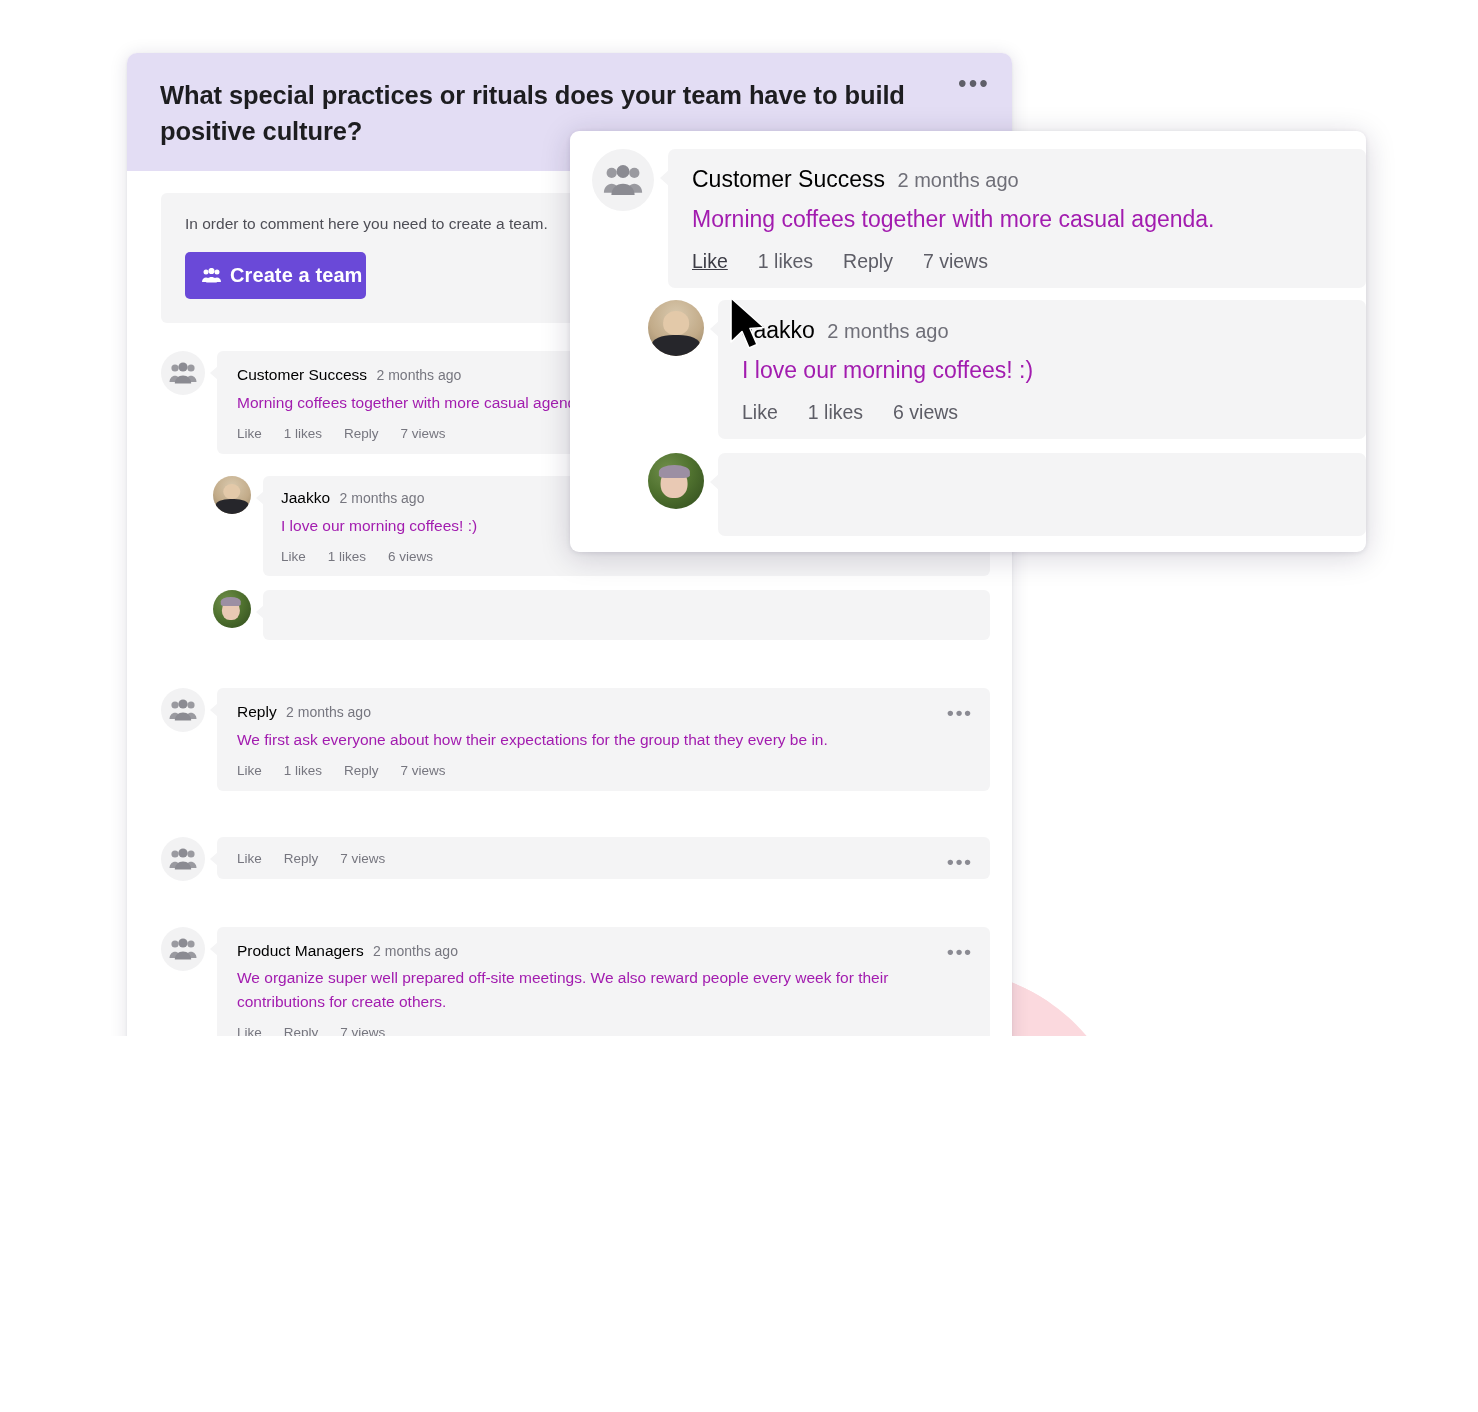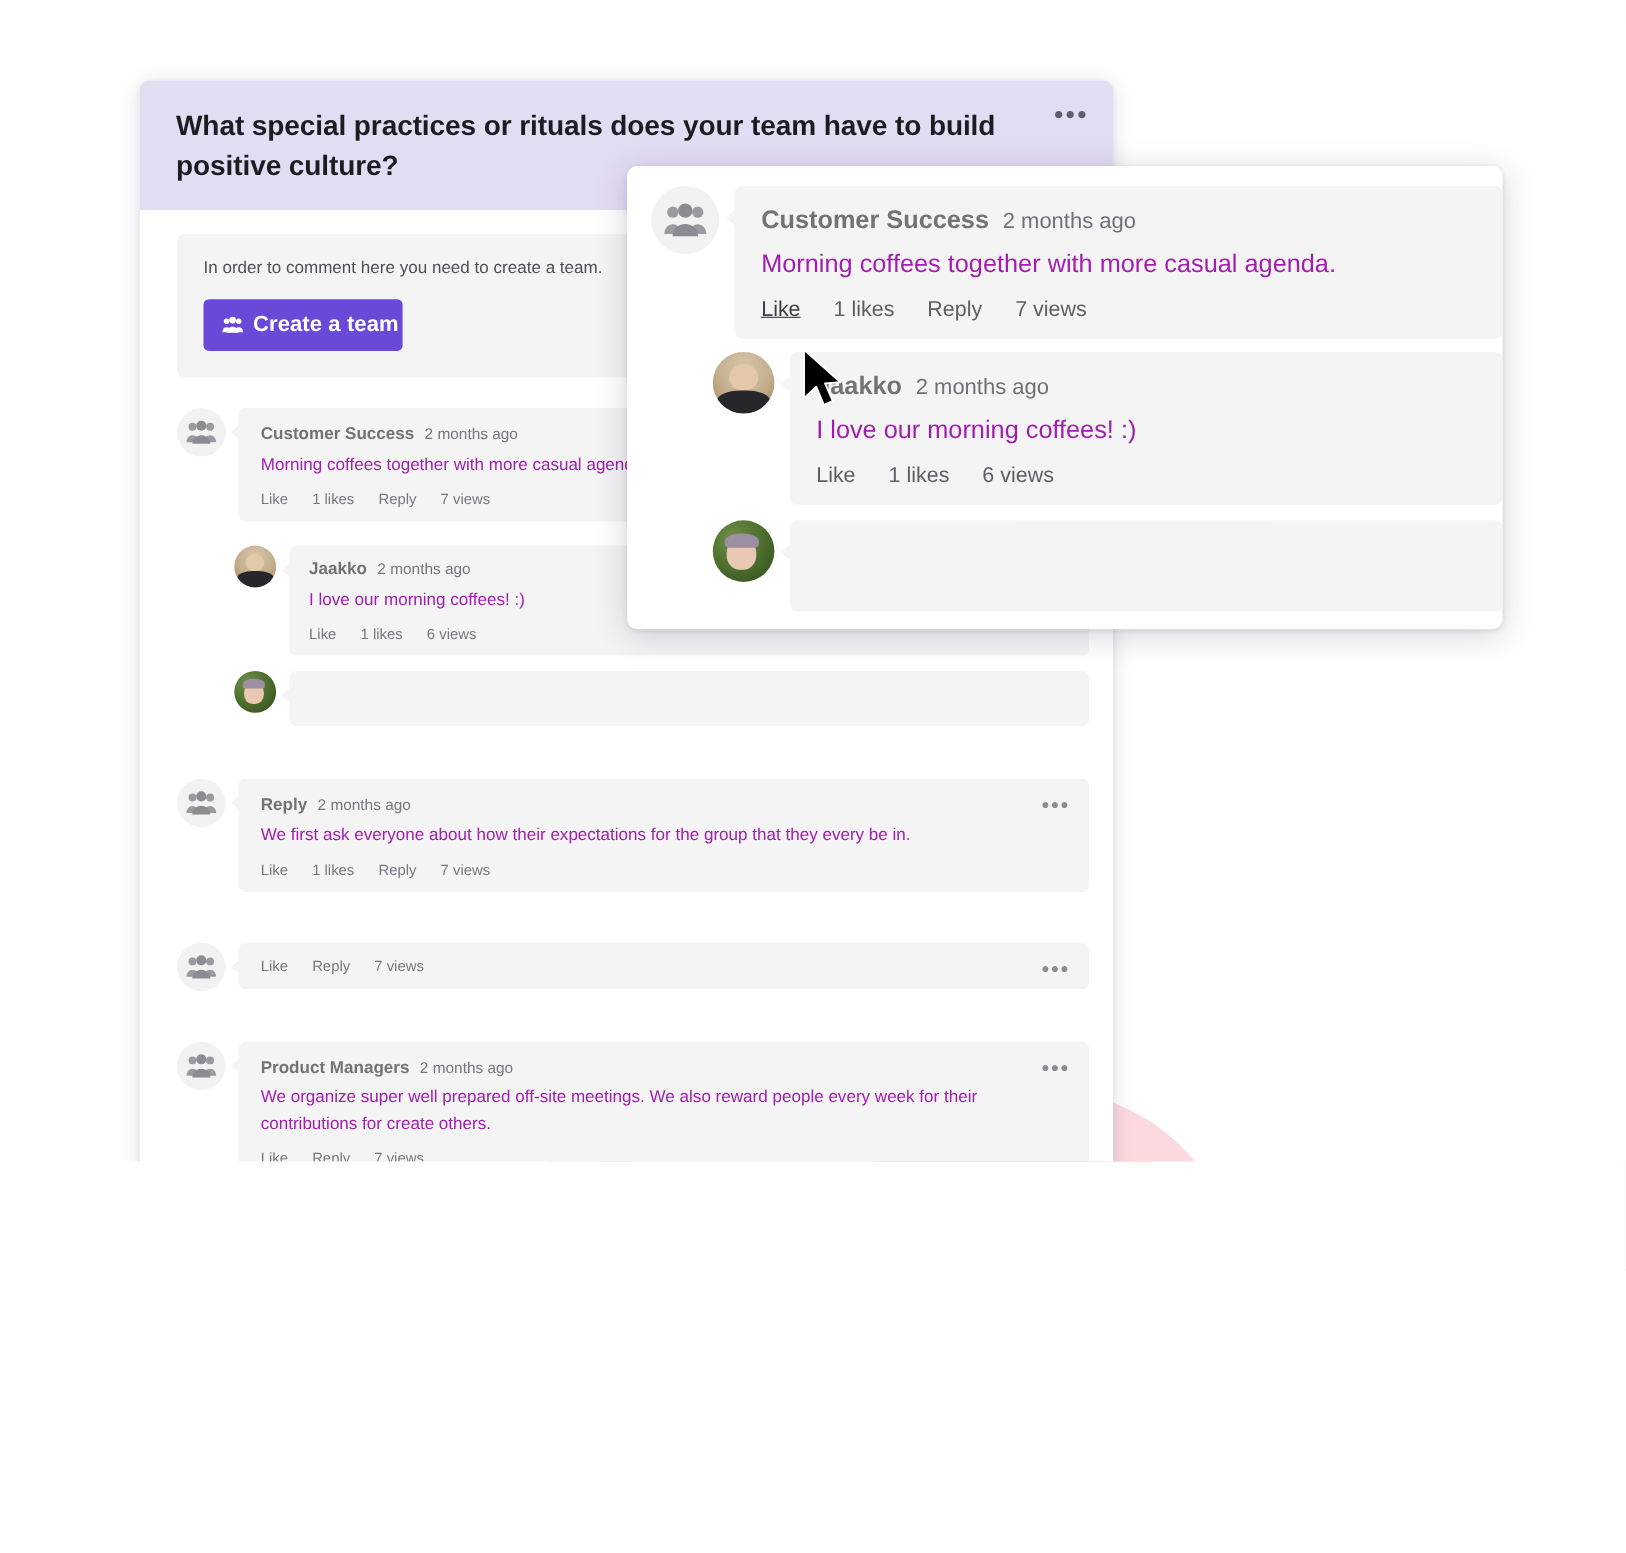--- a/index.html
+++ b/index.html
@@ -10,21 +10,20 @@
   body {
     font-family: "Liberation Sans", "DejaVu Sans", sans-serif;
     -webkit-font-smoothing: antialiased;
   }
   #stage {
     position: relative;
     width: 1478px;
     height: 1036px;
     overflow: hidden;
     background: #ffffff;
-    margin-top: 20px;
   }
 
   
   .blob-layer {
     position: absolute;
     left: 0; top: 0;
     width: 1478px;
     height: 1412px;
     pointer-events: none;
     z-index: 1;
@@ -189,22 +188,22 @@
     font-size: 19px;
     letter-spacing: 2px;
     color: #8b8b93;
   }
   .c-head {
     margin: 0 0 5px 0;
     line-height: 1.3;
   }
   .c-author {
     font-size: 15.5px;
-    font-weight: bold;
-    color: #737373;
+    font-weight: normal;
+    color: #000000;
   }
   .c-time {
     font-size: 14px;
     color: #76767f;
     margin-left: 5px;
   }
   .c-body {
     font-size: 15.5px;
     color: #a21caf;
     line-height: 1.55;

